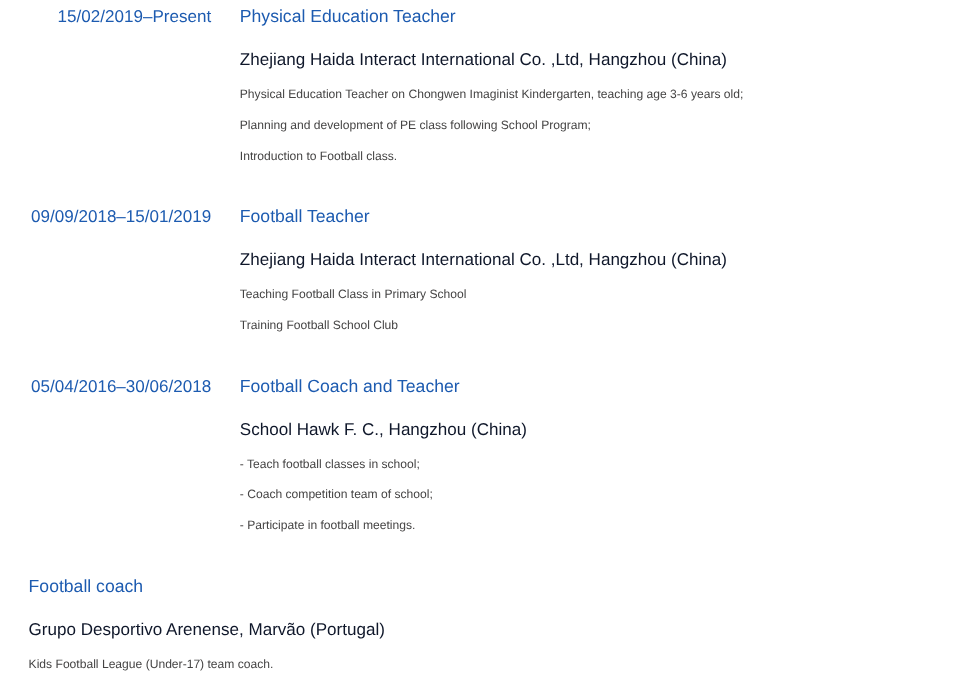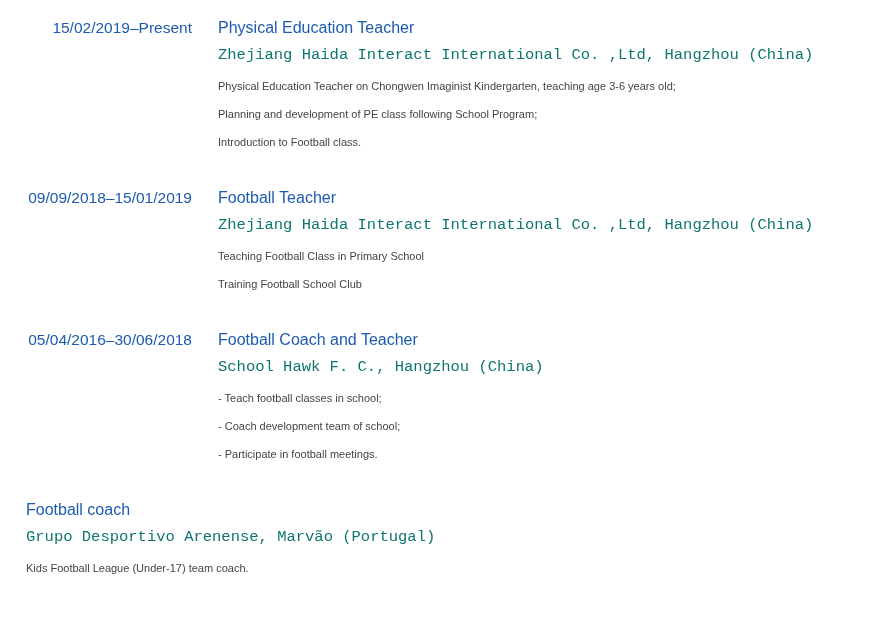--- a/index.html
+++ b/index.html
@@ -8,21 +8,21 @@
     background: #ffffff;
     width: 886px;
     height: 620px;
     overflow: hidden;
     font-family: "Liberation Sans", "DejaVu Sans", sans-serif;
   }
   .page {
     width: 886px;
     height: 620px;
     box-sizing: border-box;
-    padding-top: 16px;
+    padding-top: 4px;
   }
   .entry {
     display: flex;
     align-items: flex-start;
     margin-bottom: 30px;
   }
   .dates {
     width: 192px;
     flex: 0 0 192px;
     text-align: right;
@@ -37,25 +37,24 @@
     min-width: 0;
   }
   .job-title {
     color: #1d5bb0;
     font-size: 16px;
     line-height: 24px;
     font-weight: 400;
     margin: 0;
   }
   .organization {
-    color: #0f766e;
+    color: #0f172a;
     font-size: 15.5px;
     line-height: 22px;
-    margin-top: 4px;
-    font-family: Liberation Mono, monospace;
+    margin-top: 16px;
   }
   .details {
     margin-top: 6px;
   }
   .details p {
     margin: 0;
     color: #454444;
     font-size: 11px;
     line-height: 28px;
     white-space: nowrap;
@@ -91,21 +90,21 @@
     </div>
   </div>
 
   <div class="entry">
     <div class="dates">05/04/2016–30/06/2018</div>
     <div class="content">
       <div class="job-title">Football Coach and Teacher</div>
       <div class="organization">School Hawk F. C., Hangzhou (China)</div>
       <div class="details">
         <p>- Teach football classes in school;</p>
-        <p>- Coach development team of school;</p>
+        <p>- Coach competition team of school;</p>
         <p>- Participate in football meetings.</p>
       </div>
     </div>
   </div>
 
   <div class="entry">
     <div class="content">
       <div class="job-title">Football coach</div>
       <div class="organization">Grupo Desportivo Arenense, Marvão (Portugal)</div>
       <div class="details">

